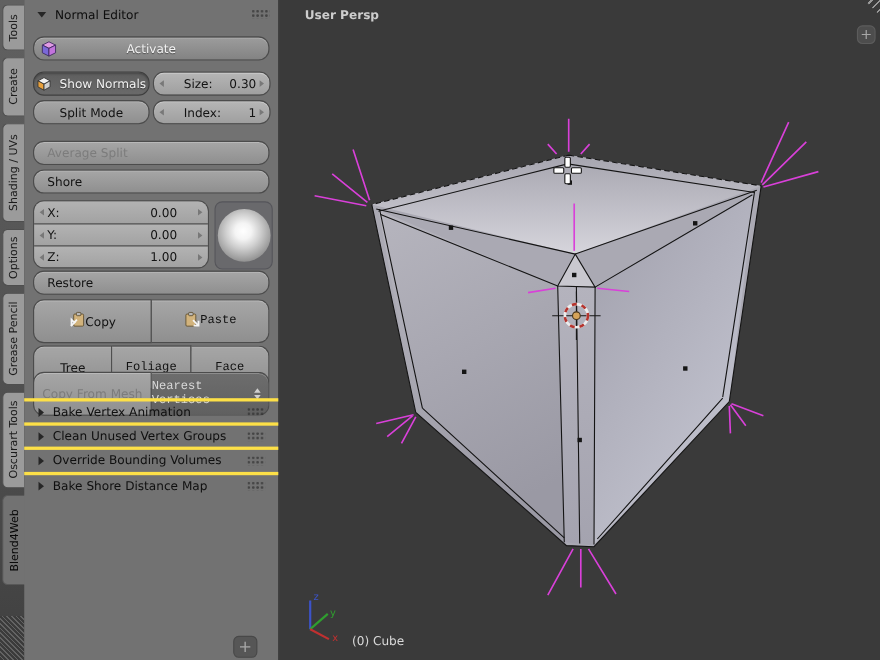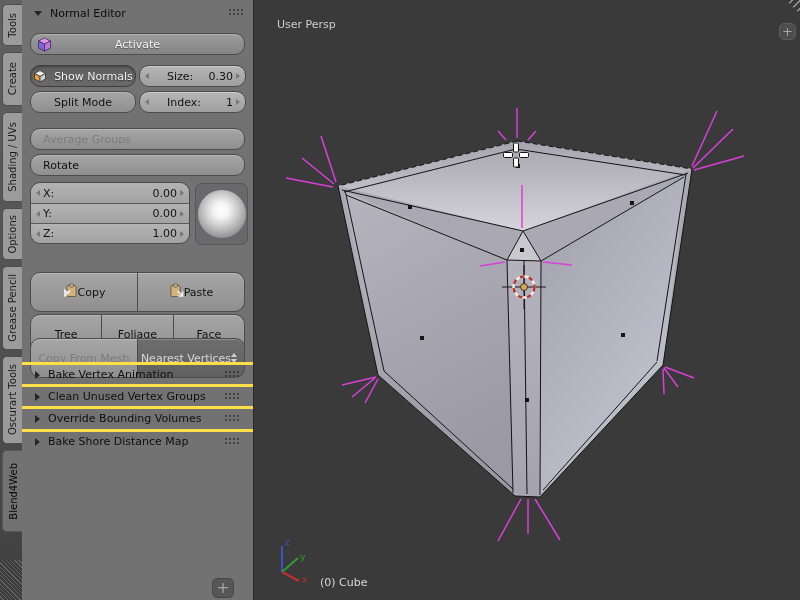--- a/index.html
+++ b/index.html
@@ -52,51 +52,51 @@
     border-right:4px solid #787878; }
   .arr-r { width:0; height:0; border-top:3px solid transparent; border-bottom:3px solid transparent;
     border-left:4px solid #787878; }
 
   .jrow { position:absolute; left:8px; right:8px; height:22px; display:flex; }
   .jrow > * { flex:1; position:relative; height:40px; border:1px solid #4c4c4c;
     background:linear-gradient(#a6a6a6,#8f8f8f); box-shadow:inset 0 1px 0 rgba(255,255,255,.22);
     display:flex; align-items:center; justify-content:center; color:#121212; }
   .jrow > :first-child { border-radius:10px 0 0 10px; }
   .jrow > :last-child { border-radius:0 10px 10px 0; }
-  .jrow > :not(:first-child) { border-left:none; }
+  .jrow > :not(:first-child) { border-left:none;font-family:Liberation Mono, monospace; }
   .jrow .menu { background:linear-gradient(#6d6d6d,#606060); color:#d8d8d8; }
   .menu .updown { position:absolute; right:7px; display:flex; flex-direction:column; gap:2px; }
   .menu .updown i { display:block; width:0; height:0; }
   .menu .updown .u { border-left:3.5px solid transparent; border-right:3.5px solid transparent; border-bottom:4px solid #cfcfcf; }
   .menu .updown .d { border-left:3.5px solid transparent; border-right:3.5px solid transparent; border-top:4px solid #cfcfcf; }
 
   .xyz { position:absolute; left:8px; top:182px; width:160px; border:1px solid #4c4c4c; border-radius:10px; overflow:hidden; }
   .xyz .nrow { height:20px; background:linear-gradient(#b3b3b3,#a2a2a2); display:flex; align-items:center;
     padding:0 5px; border-top:1px solid #5a5a5a; color:#131313; }
   .xyz .nrow:first-child { border-top:none; }
-  .xyz .lbl { margin-left:3px; } .xyz .val { margin-left:auto; margin-right:3px; }
+  .xyz .lbl { margin-left:3px; } .xyz .val { margin-left:auto; margin-right:19px; }
 
   .spherebox { position:absolute; left:173px; top:183px; width:53px; height:62px;
     background:#69696c; border:1px solid #55555a; border-radius:7px;
     display:flex; align-items:center; justify-content:center; }
   .sphere { width:48px; height:48px; border-radius:50%;
     background:radial-gradient(circle at 48% 42%, #ffffff 0%, #f4f4f4 20%, #cfcfcf 42%, #969696 72%, #6e6e6e 100%); }
 
   .cpanel { position:absolute; left:0; right:0; height:22px; border-top:3px solid #fde047;
     display:flex; align-items:center; color:#0f0f0f; padding:0 10px 0 13px; }
   .cpanel .cl { margin-left:8px; }
   .cpanel .grip { margin-right:2px; }
 
   .plus-btn { position:absolute; display:flex; align-items:center; justify-content:center;
     color:#a7a7a7; background:#565656; border:1px solid #484848; border-radius:5px; }
   .panel .plus-btn { left:190px; top:578px; width:22px; height:20px; font-size:15px; }
 
   
   .viewport { position:absolute; left:254px; top:0; width:546px; height:600px; background:#3a3a3a; }
-  .vp-label { position:absolute; left:23px; top:18px; color:#cdcdcd; }
+  .vp-label { position:absolute; left:23px; top:7px; color:#cdcdcd;font-weight:bold; }
   .obj-label { position:absolute; left:66px; top:576px; color:#d8d8d8;text-align:center; }
   .corner-grip { position:absolute; top:0; right:0; width:16px; height:16px;
     background:repeating-linear-gradient(135deg,#999 0 1.5px,transparent 1.5px 5.5px);
     clip-path:polygon(12% 0,100% 0,100% 88%); }
   .viewport .plus-btn { right:4px; top:23px; width:17px; height:17px; font-size:13px; background:#4d4d4d; border-color:#5c5c5c; }
   svg text { font-family:"DejaVu Sans","Liberation Sans",sans-serif; }
 </style>
 </head>
 <body>
 
@@ -167,25 +167,25 @@
       <span>Split Mode</span>
     </div>
     <div class="slider" style="left:117px;width:107px;top:91px">
       <span class="arr-l"></span>
       <span class="lbl">Index:</span>
       <span class="val">1</span>
       <span class="arr-r"></span>
     </div>
 
     <div class="btn disabled" style="left:8px;right:8px;top:128px;justify-content:flex-start;padding-left:12px">
-      <span>Average Groups</span>
+      <span>Average Split</span>
     </div>
 
     <div class="btn" style="left:8px;right:8px;top:154px;justify-content:flex-start;padding-left:12px">
-      <span>Rotate</span>
+      <span>Shore</span>
     </div>
 
     <div class="xyz">
       <div class="nrow">
         <span class="arr-l"></span>
         <span class="lbl">X:</span>
         <span class="val">0.00</span>
         <span class="arr-r"></span>
       </div>
       <div class="nrow">
@@ -198,20 +198,23 @@
         <span class="arr-l"></span>
         <span class="lbl">Z:</span>
         <span class="val">1.00</span>
         <span class="arr-r"></span>
       </div>
     </div>
     <div class="spherebox">
       <div class="sphere"></div>
     </div>
 
+    <div class="btn" style="left:8px;right:8px;top:246px;justify-content:flex-start;padding-left:12px">
+      <span>Restore</span>
+    </div>
 
     <div class="jrow" style="top:272px">
       <div>
         <span class="ic abs">
           <svg width="15" height="15" viewBox="0 0 15 15">
             <rect x="4" y="2.5" width="9" height="11" rx="1" fill="#d2b37c" stroke="#5f4f30" stroke-width="0.8"></rect>
             <rect x="6.5" y="1" width="4" height="3" rx="0.8" fill="#b9b9b9" stroke="#5f4f30" stroke-width="0.8"></rect>
             <path d="M2,13 L2,7.5 L4.5,10 L7,7.5" fill="none" stroke="#f5f5f5" stroke-width="1.6"></path>
             <path d="M1.5,13.5 L6,9" stroke="#f5f5f5" stroke-width="1.6"></path>
           </svg>

